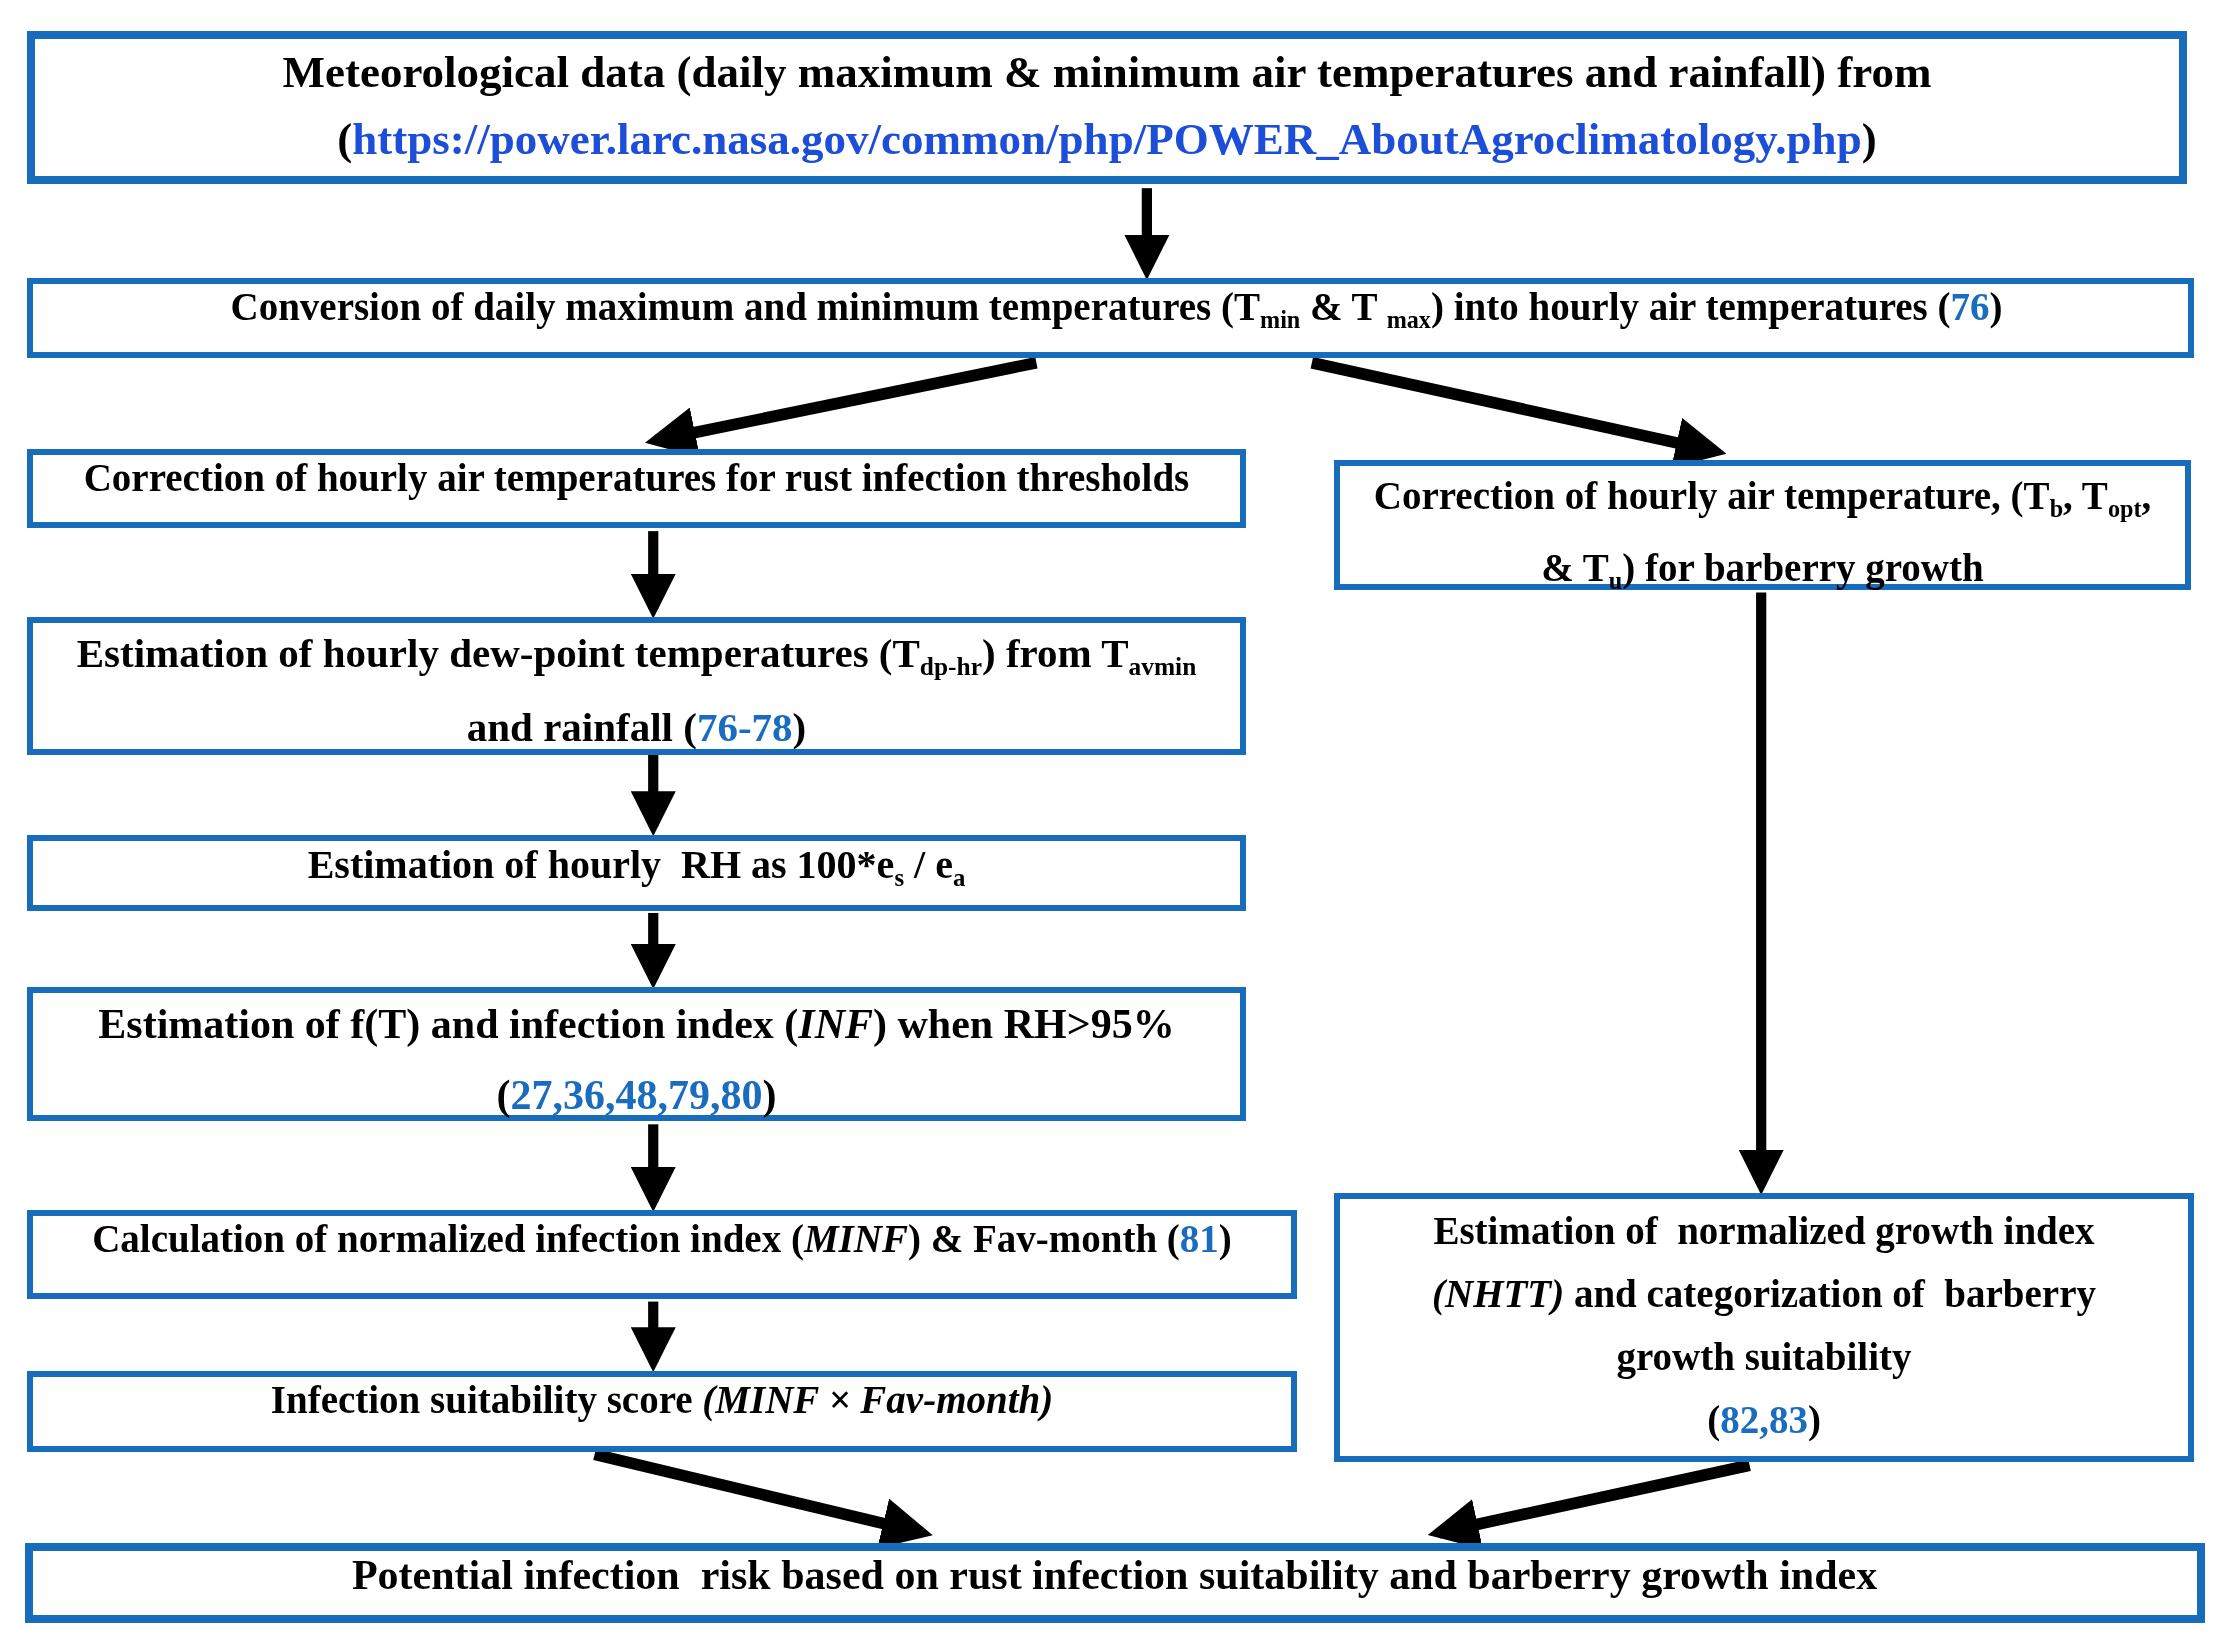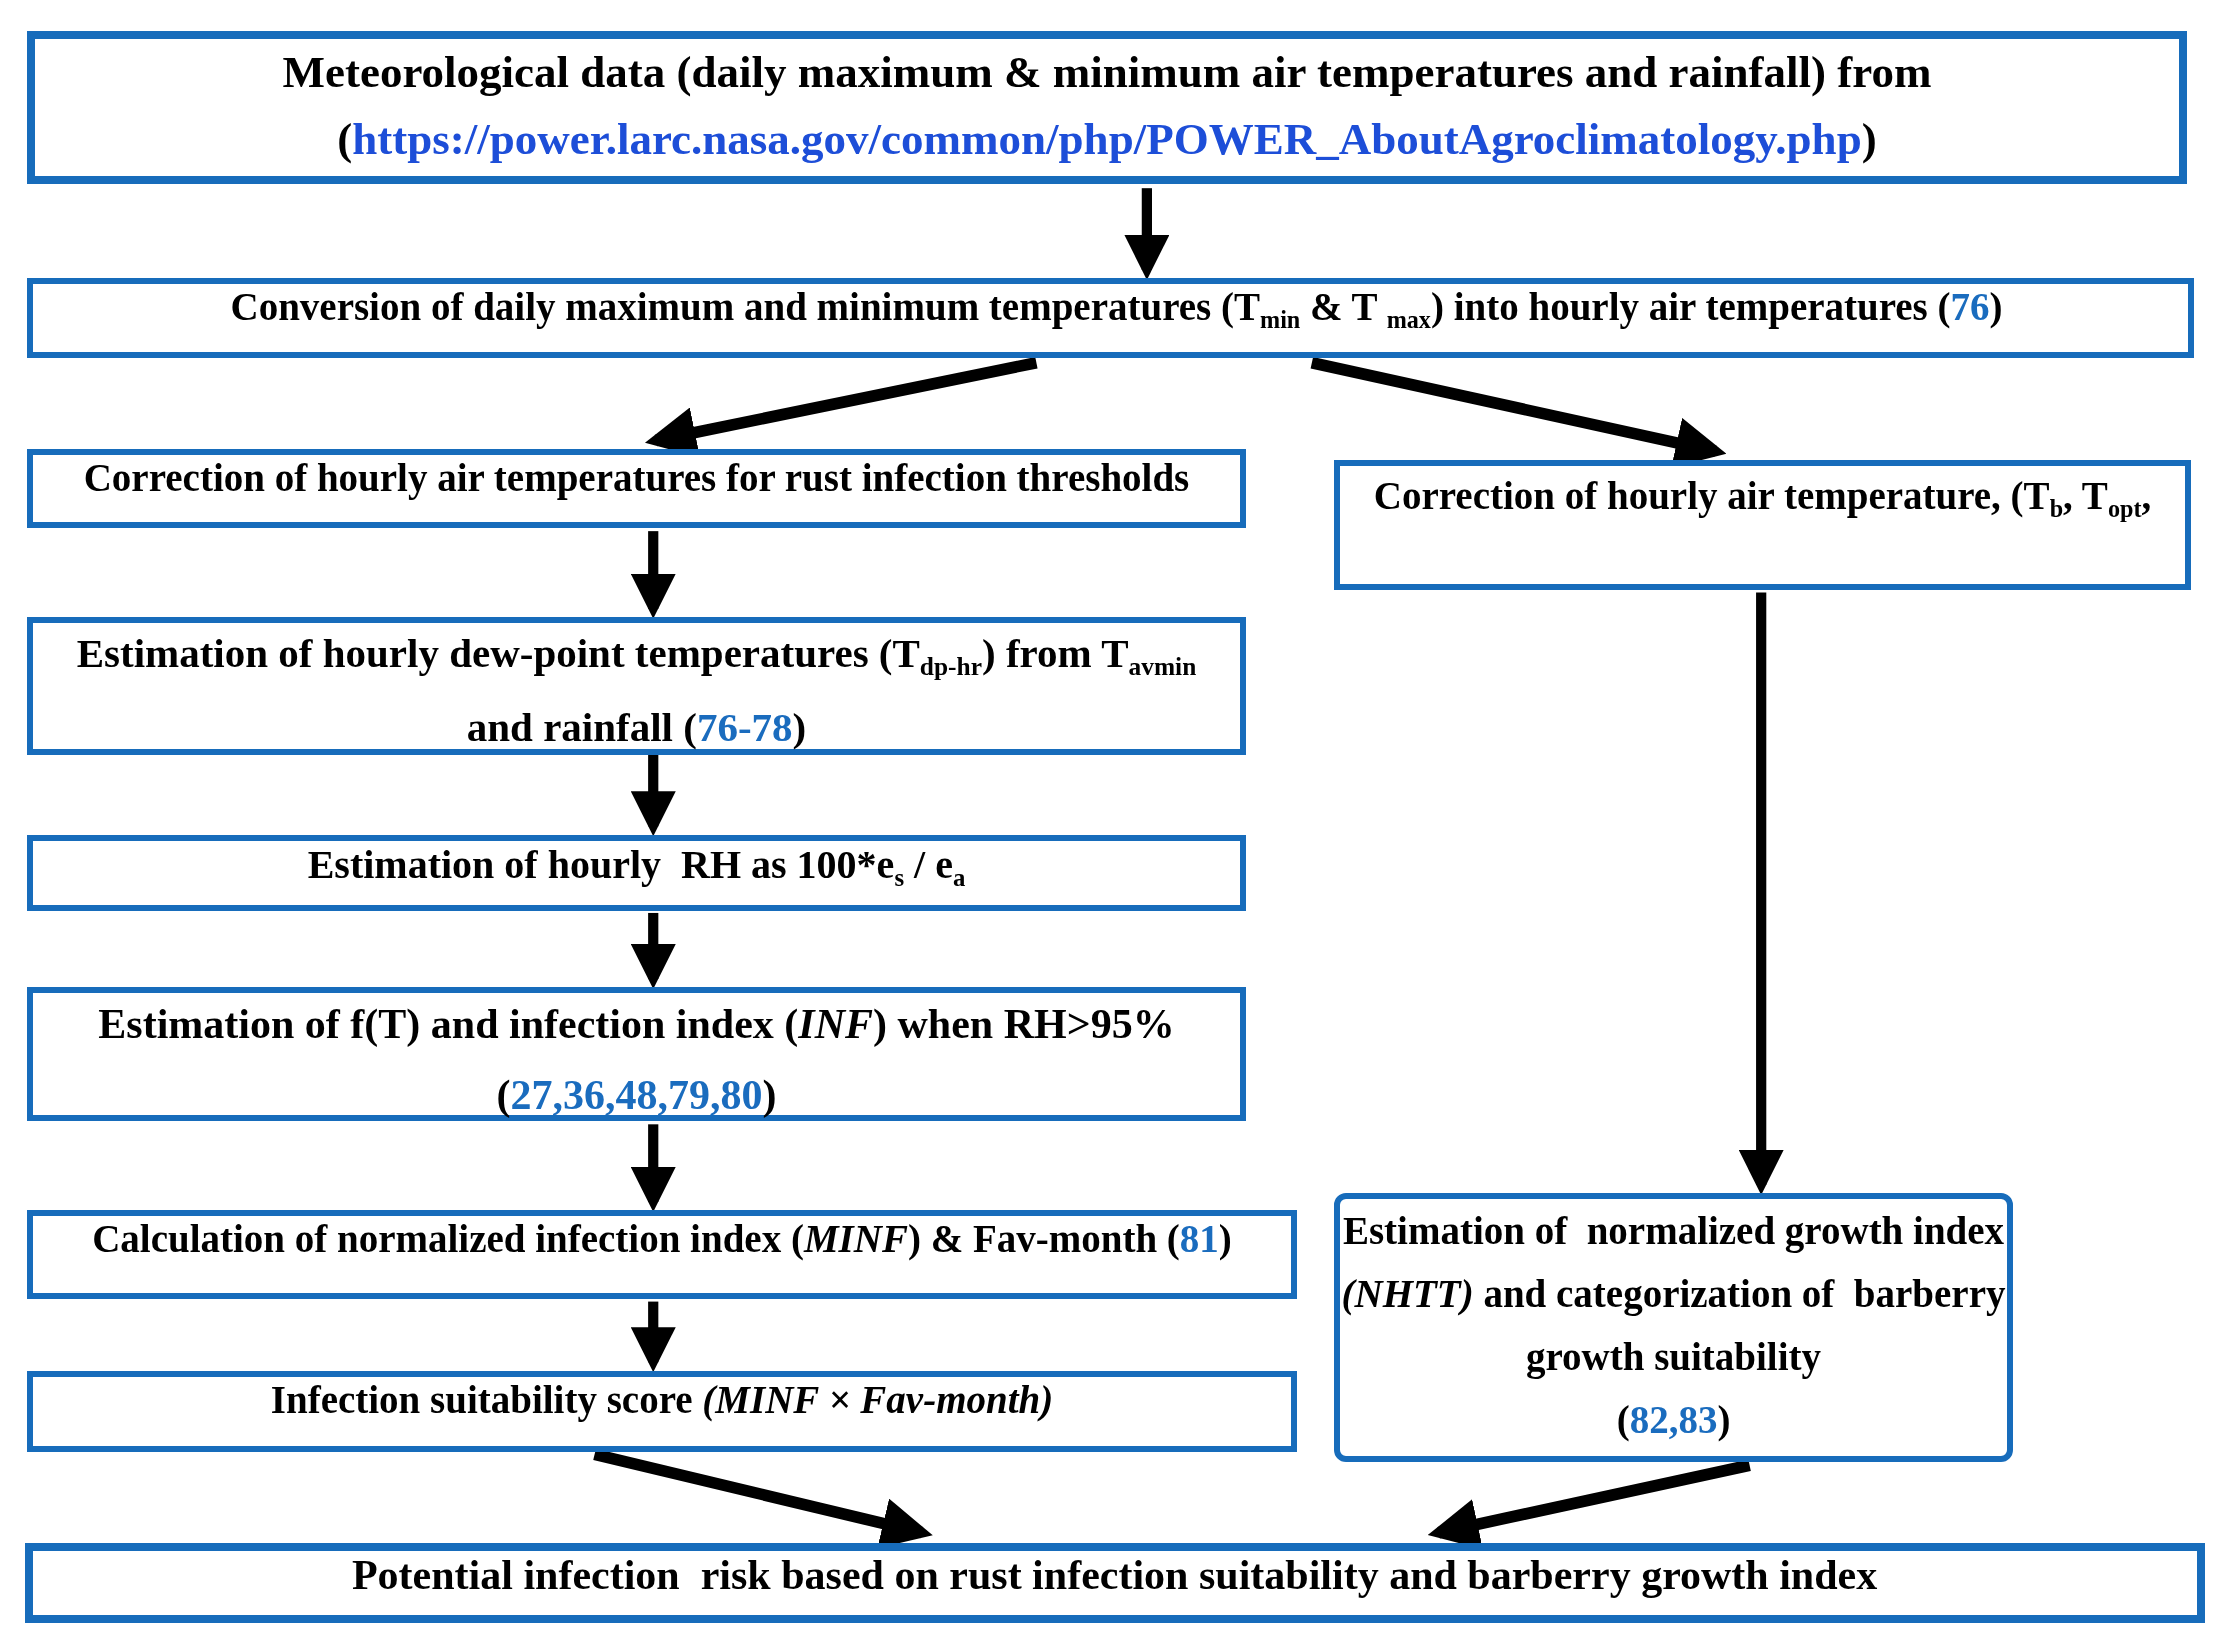--- a/index.html
+++ b/index.html
@@ -25,21 +25,21 @@
   
   #box-source           {left:27px;  top:31px;   width:2160px;height:153px;font-size:45px;line-height:67px;border-width:8.9px;}
   #box-conversion       {left:27px;  top:278px;  width:2167px;height:80px;font-size:39px;padding-left:12px;}
   #box-rust-correction  {left:27px;  top:449px;  width:1219px;height:79px;font-size:39px;}
   #box-barberry-corr    {left:1334px;top:460px;  width:857px;height:130px;font-size:39px;line-height:59px;}
   #box-dew-point        {left:27px;  top:617px;  width:1219px;height:138px;font-size:41px;line-height:61px;}
   #box-rh               {left:27px;  top:835px; width:1219px;height:76px;font-size:40px;}
   #box-inf              {left:27px;  top:987px; width:1219px;height:134px;font-size:42px;line-height:63px;gap:8px;}
   #box-minf             {left:27px;  top:1210px; width:1270px;height:89px;font-size:39px;}
   #box-score            {left:27px;  top:1371px; width:1270px;height:81px;font-size:39px;}
-  #box-nhtt             {left:1334px;top:1193px; width:679px;height:269px;font-size:39px;line-height:63px;border-radius:12px;}
+  #box-nhtt             {left:1334px;top:1193px; width:860px;height:269px;font-size:39px;line-height:63px;}
   #box-risk             {left:24.6px;  top:1543px; width:2180px;height:80px;font-size:42px;border-width:8.2px;}
   #arrow-layer{position:absolute;left:0;top:0;width:2216px;height:1650px;z-index:1;}
 </style>
 </head>
 <body>
 
 <svg id="arrow-layer" viewBox="0 0 3250 2420" xmlns="http://www.w3.org/2000/svg">
   <defs>
     <marker id="ah" viewBox="0 0 10 10" refX="7.8" refY="5" markerWidth="4.4" markerHeight="4.4" orient="auto">
       <path d="M0,0 L10,5 L0,10 z" fill="#000"></path>
@@ -66,20 +66,21 @@
 <div id="box-conversion" class="box">
     <div class="ln"><span>Conversion of daily maximum and minimum temperatures (T</span><span class="sub">min</span><span> &amp; T </span><span class="sub">max</span><span>) into hourly air temperatures (</span><span class="ref">76</span><span>)</span></div>
   </div>
 
 <div id="box-rust-correction" class="box">
     <div class="ln"><span>Correction of hourly air temperatures for rust infection thresholds</span></div>
   </div>
 
 <div id="box-barberry-corr" class="box">
     <div class="ln"><span>Correction of hourly air temperature, (T</span><span class="sub">b</span><span>, T</span><span class="sub">opt</span><span>,</span></div>
+    <div class="ln"><span>&amp; T</span><span class="sub">u</span><span>) for barberry growth</span></div>
   </div>
 
 <div id="box-dew-point" class="box">
     <div class="ln"><span>Estimation of hourly dew-point temperatures (T</span><span class="sub">dp-hr</span><span>) from T</span><span class="sub">avmin</span></div>
     <div class="ln"><span>and rainfall (</span><span class="ref">76-78</span><span>)</span></div>
   </div>
 
 <div id="box-rh" class="box">
     <div class="ln"><span>Estimation of hourly  RH as 100*e</span><span class="sub">s</span><span> / e</span><span class="sub">a</span></div>
   </div>

